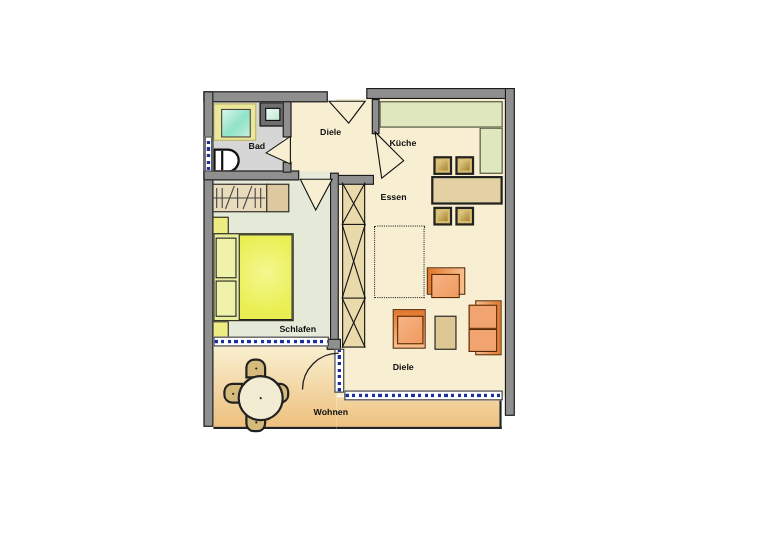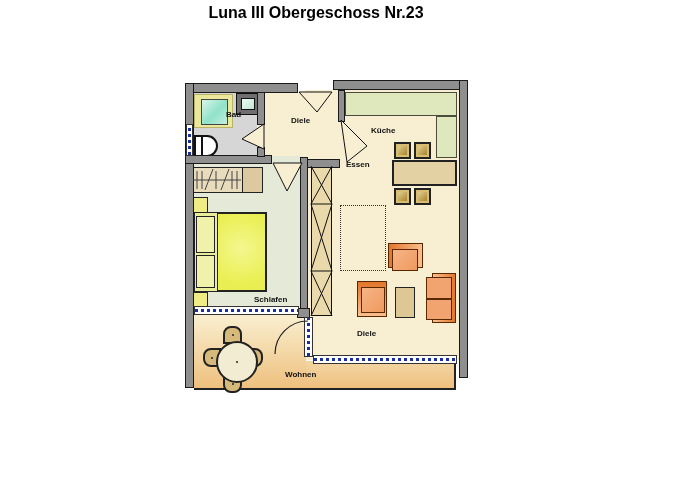--- a/index.html
+++ b/index.html
@@ -97,34 +97,33 @@
   .bchair::after,#balcony-table::after{content:"";position:absolute;left:50%;top:50%;
        width:2px;height:2px;margin:-1px;background:#222;border-radius:50%;}
   #bchair-top{left:223px;top:326px;width:19px;height:18px;border-radius:8px 8px 0 0;}
   #bchair-bottom{left:223px;top:375px;width:19px;height:18px;border-radius:0 0 8px 8px;}
   #bchair-left{left:203px;top:348px;width:18px;height:19px;border-radius:8px 0 0 8px;}
   #bchair-right{left:245px;top:348px;width:18px;height:19px;border-radius:0 8px 8px 0;}
   #balcony-table{left:216px;top:341px;width:42px;height:42px;background:#f2ecd2;
                  border:2px solid #222;border-radius:50%;}
   
   .room-label{z-index:8;font-size:8px;font-weight:bold;color:#111;white-space:nowrap;}
-  #bad-label{left:226px;top:110px;text-align:center;}
+  #bad-label{left:226px;top:128px;text-align:center;}
   #diele-label{left:291px;top:116px;text-align:center;}
-  #kueche-label{left:371px;top:126px;}
-  #essen-label{left:346px;top:160px;}
+  #kueche-label{left:354px;top:126px;}
+  #essen-label{left:346px;top:175px;}
   #schlafen-label{left:254px;top:295px;}
   #wohnen-label{left:357px;top:329px;}
   #balkon-label{left:285px;top:370px;}
   #overlay-svg{position:absolute;left:0;top:0;z-index:7;pointer-events:none;}
 </style>
 </head>
 <body>
 
 <div id="stage">
-  <div class="abs" id="plan-title">Luna III Obergeschoss Nr.23</div>
 
   <div class="abs floor" id="diele-floor"></div>
   <div class="abs floor" id="main-floor"></div>
   <div class="abs floor" id="bad-floor"></div>
   <div class="abs floor" id="schlafen-floor"></div>
   <div class="abs floor" id="balkon-a"></div>
   <div class="abs floor" id="balkon-b"></div>
 
   <div class="abs counter" id="counter-top"></div>
   <div class="abs counter" id="counter-right"></div>

